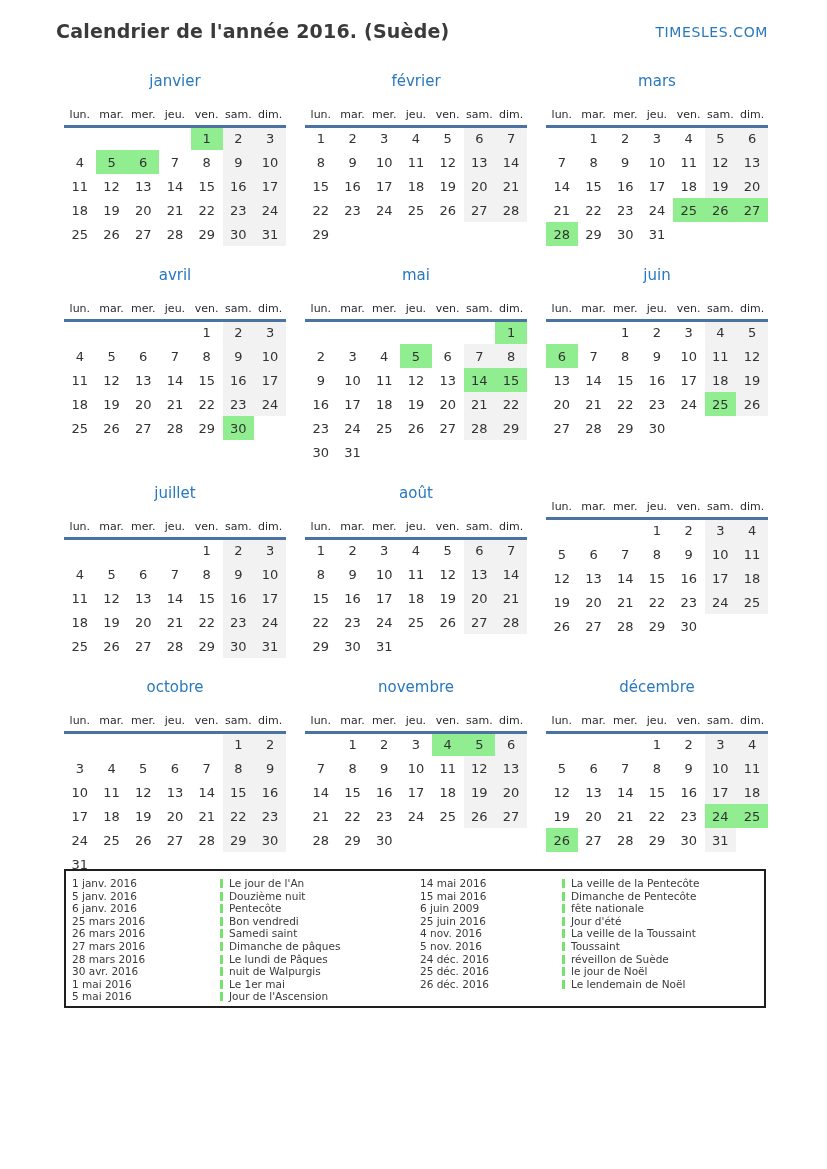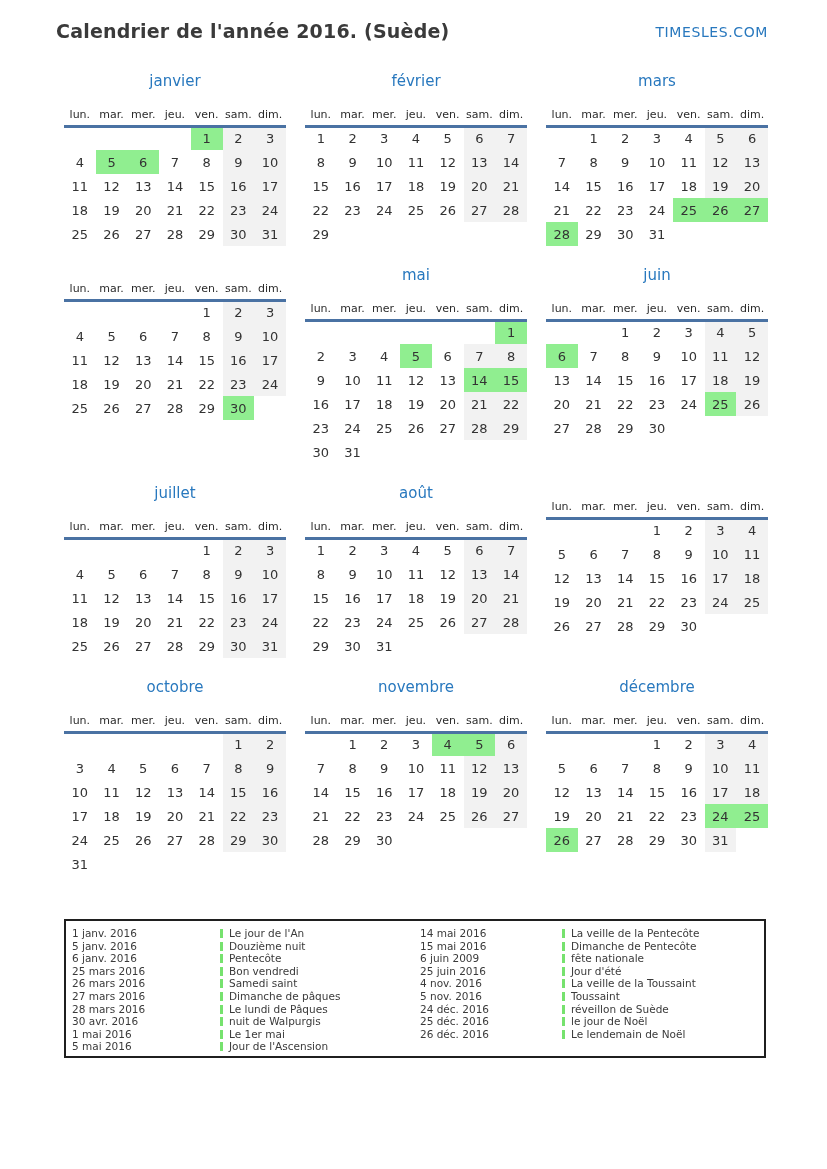--- a/index.html
+++ b/index.html
@@ -40,21 +40,21 @@
     height:22px;vertical-align:middle;
     border-bottom:3px solid var(--line);
   }
   .month-table td{
     height:24px;text-align:center;vertical-align:middle;
     font-size:13px;color:#333;
   }
   td.weekend{background:var(--weekend);}
   td.holiday{background:var(--holiday);}
   .legend-box{
-    position:absolute;left:64px;top:919px;width:702px;height:139px;
+    position:absolute;left:64px;top:869px;width:702px;height:139px;
     border:2px solid #1f1f1f;display:flex;
     padding:6px 0 0 6px;
   }
   .legend-group{display:grid;grid-auto-rows:12.6px;align-content:start;}
   .legend-group.g1{width:348px;grid-template-columns:148px auto;}
   .legend-group.g2{width:340px;grid-template-columns:142px auto;}
   .legend-date,.legend-label{
     font-size:10.5px;line-height:12.6px;color:#3a3a3a;white-space:nowrap;
   }
   .legend-bar{
@@ -252,20 +252,21 @@
             <td>30</td>
             <td>31</td>
             <td></td>
             <td></td>
             <td></td>
           </tr>
         </tbody>
       </table>
     </div>
     <div class="month-block">
+      <div class="month-title">avril</div>
       <table class="month-table">
         <thead>
           <tr>
             <th>lun.</th>
             <th>mar.</th>
             <th>mer.</th>
             <th>jeu.</th>
             <th>ven.</th>
             <th>sam.</th>
             <th>dim.</th>

